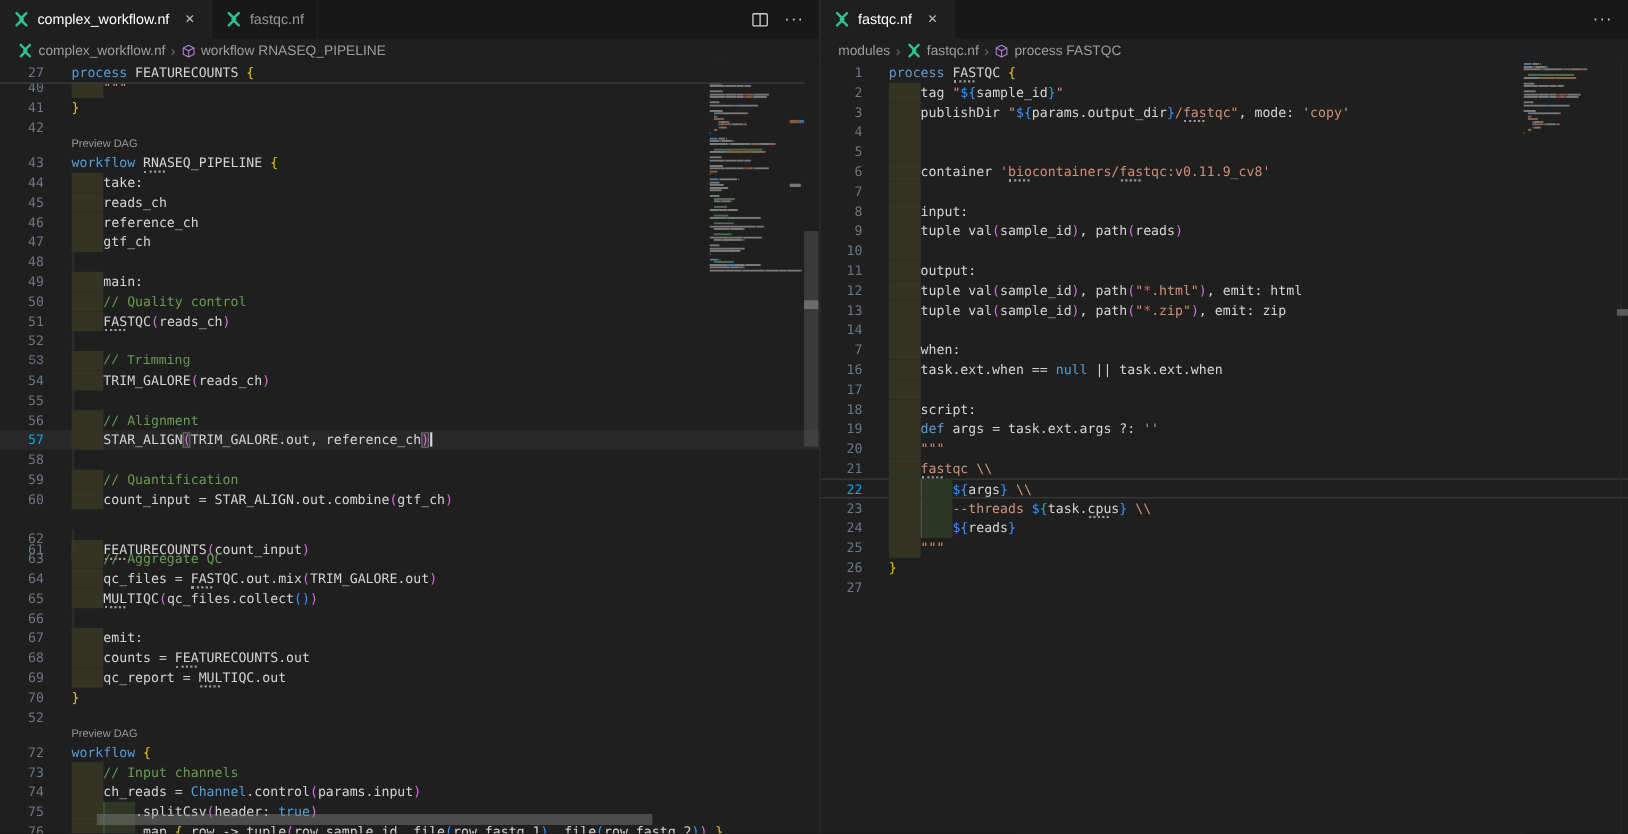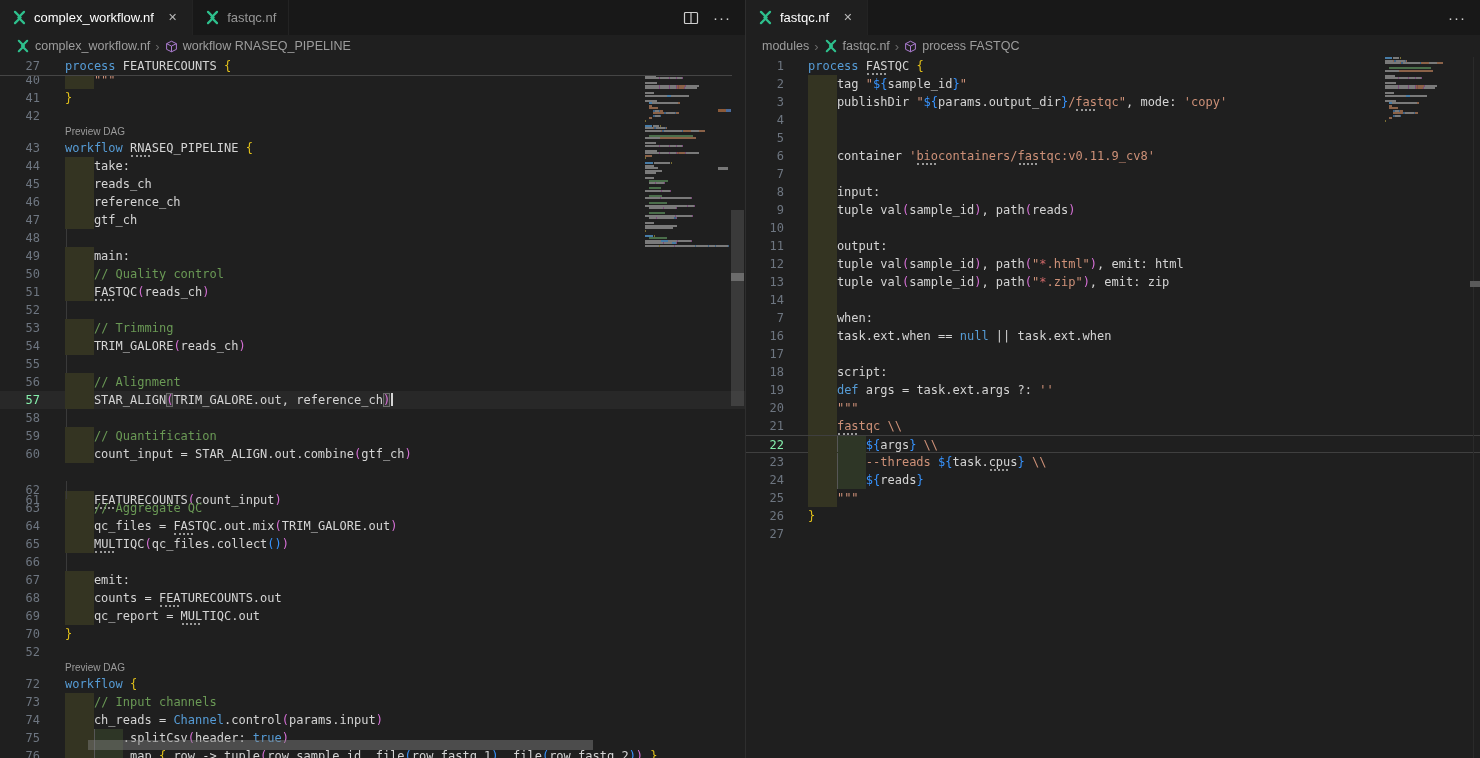--- a/index.html
+++ b/index.html
@@ -24,21 +24,21 @@
   .bc-item{display:flex;align-items:center;gap:5px;cursor:pointer;}
   .bc-sep{color:#6b6b6b;margin:0 5px;font-size:13px;}
 
   
   .editor{position:absolute;top:57px;left:0;right:0;bottom:0;overflow:hidden;}
   .mono{font-family:"DejaVu Sans Mono",monospace;font-size:12px;line-height:18px;}
   .crow{position:absolute;left:0;right:0;height:18px;}
   .cur-fill{background:#282828;}
   .cur-border{border-top:1px solid #3f3f3f;border-bottom:1px solid #3f3f3f;}
   .gut{position:absolute;left:0;top:0;width:var(--gutw);text-align:right;color:#6e7681;}
-  .gut.cur{color:#86efac;}
+  .gut.cur{color:#0ea5e9;}
   .ctext{position:absolute;left:var(--codex);top:0;white-space:pre;color:#d4d4d4;}
   .band{position:absolute;top:0;height:18px;width:4ch;}
   .band.l1{background:#343422;}
   .band.l2{background:#2e3626;}
   .guide0{position:absolute;left:calc(var(--codex) + 1px);top:0;bottom:0;width:1px;background:#3a3a3a;}
   .guide4{position:absolute;left:calc(var(--codex) + 4ch);top:0;bottom:0;width:1px;background:#565656;}
   .codelens{position:absolute;left:var(--codex);height:14px;line-height:13px;font-family:"Liberation Sans",sans-serif;font-size:10px;color:#9b9b9b;cursor:pointer;}
   .t-k{color:#569cd6;} .t-c{color:#6a9955;} .t-s{color:#ce9178;} .t-y{color:#e2c11a;}
   .t-p{color:#d670d6;} .t-u{color:#3794ff;} .t-g{color:#d16969;}
   .match{outline:1px solid #6b6b6b;outline-offset:-1px;background:rgba(120,120,120,.18);}
@@ -179,21 +179,21 @@
           <div class="crow" style="top: 226px;">
             <div class="band mono l1" style="left: calc(var(--codex) + 0ch);"></div>
             <span class="gut">51</span>
             <span class="ctext"><span>    </span><span><span class="hintdots">FAS</span>TQC</span><span class="t-p">(</span><span>reads_ch</span><span class="t-p">)</span></span>
           </div>
           <div class="crow" style="top: 244px;">
             <div class="guide0"></div>
             <span class="gut">52</span>
             <span class="ctext"></span>
           </div>
-          <div class="crow" style="top: 262px;">
+          <div class="crow" style="top: 262px; font-family: Liberation Mono, monospace;">
             <div class="band mono l1" style="left: calc(var(--codex) + 0ch);"></div>
             <span class="gut">53</span>
             <span class="ctext"><span>    </span><span class="t-c">// Trimming</span></span>
           </div>
           <div class="crow" style="top: 280px;">
             <div class="band mono l1" style="left: calc(var(--codex) + 0ch);"></div>
             <span class="gut">54</span>
             <span class="ctext"><span>    TRIM_GALORE</span><span class="t-p">(</span><span>reads_ch</span><span class="t-p">)</span></span>
           </div>
           <div class="crow" style="top: 298px;">

